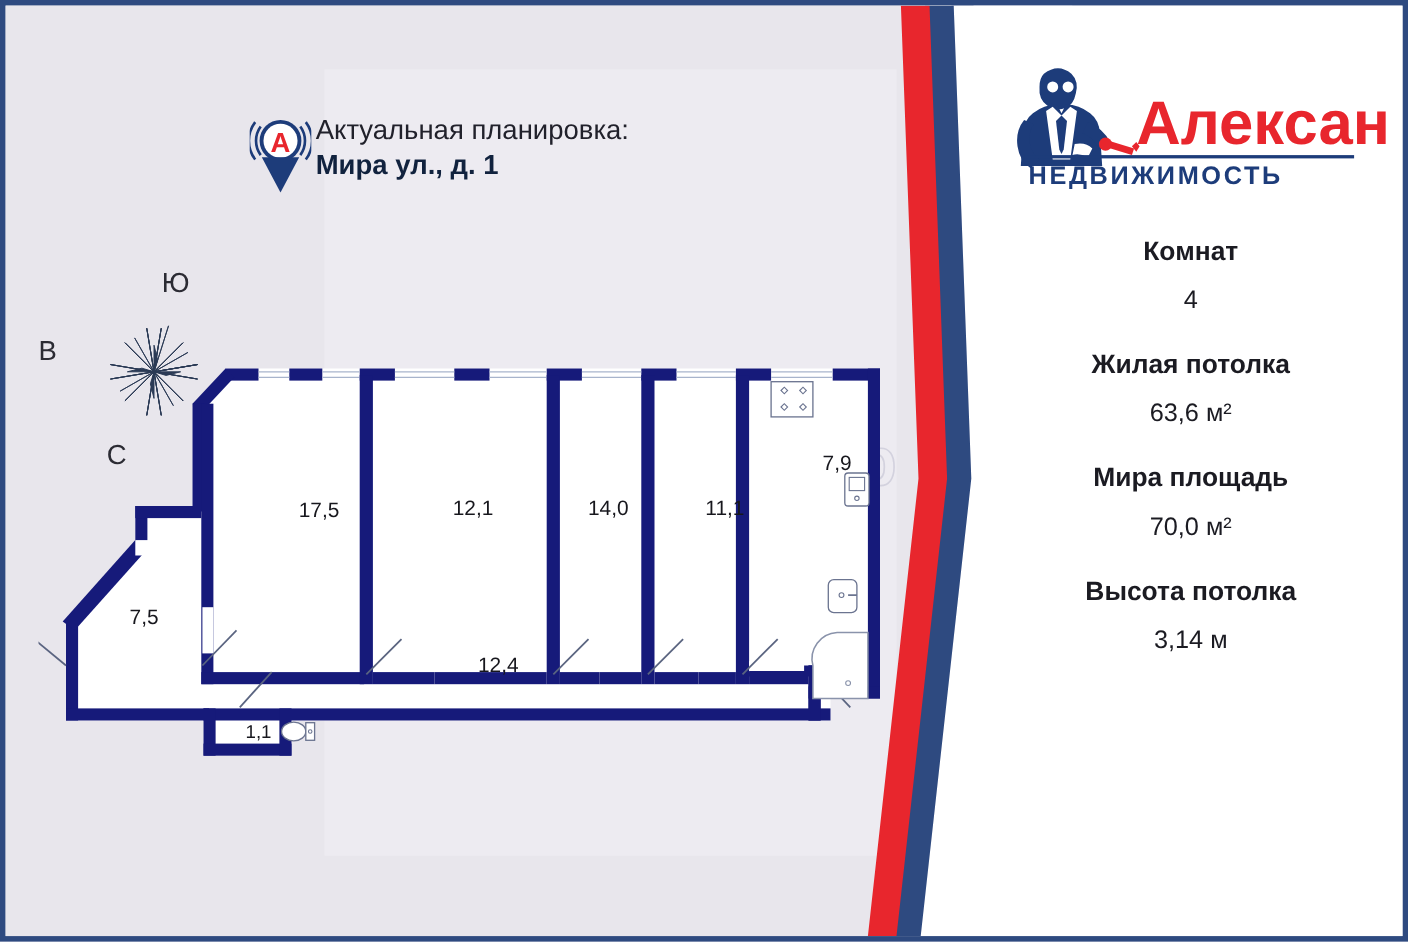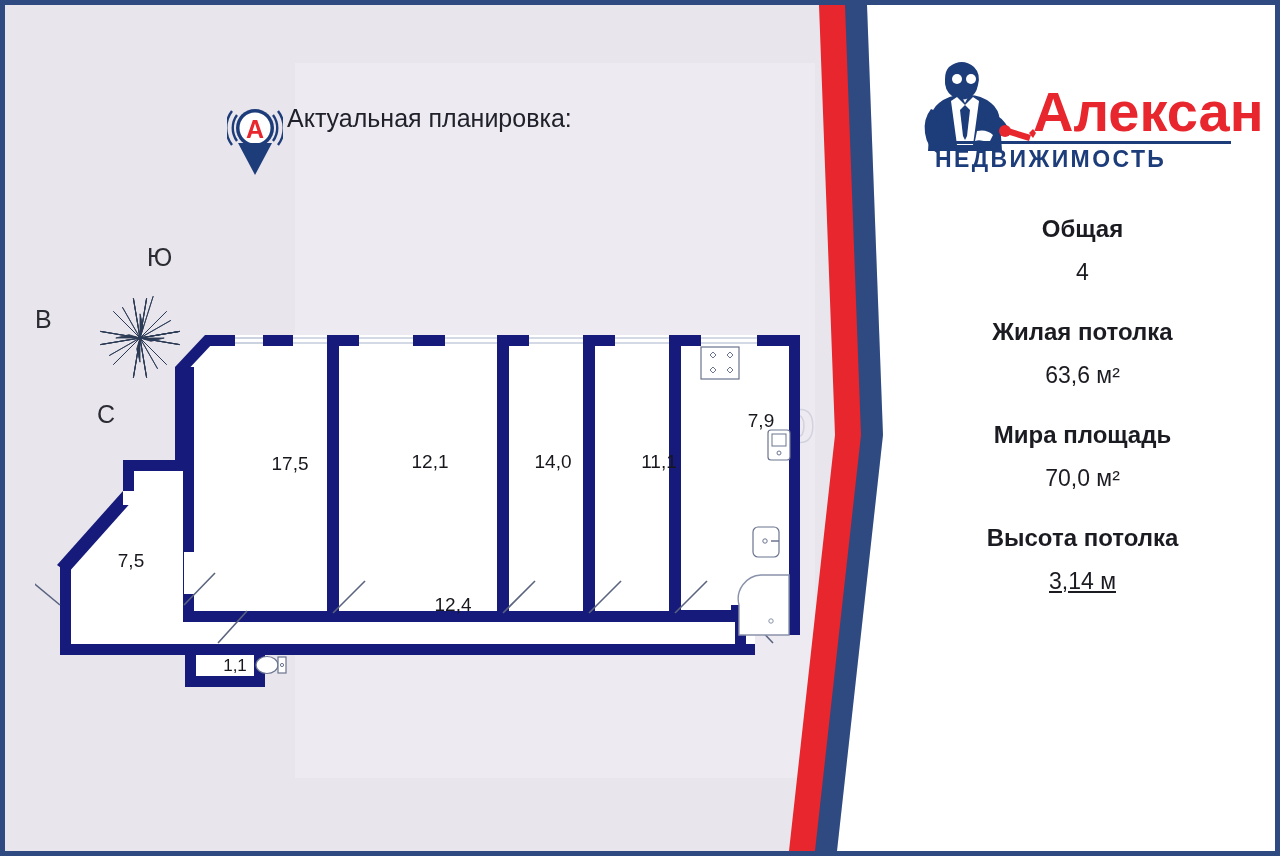--- a/index.html
+++ b/index.html
@@ -82,21 +82,21 @@
   #logo{position:absolute;left:20px;top:48px;width:355px;height:128px;}
   #specs{position:absolute;left:0;top:210px;width:395px;text-align:center;}
   .spec-key{
     font-size:24px;font-weight:bold;color:#1b1b22;
     margin:0 0 16px 0;font-family:"Liberation Sans",sans-serif;
   }
   .spec-val{
     font-size:23px;color:#1b1b22;margin:0 0 32px 0;
     font-family:"Liberation Sans",sans-serif;
   }
-  .spec-val.last{margin-bottom:0;text-decoration:underline;}
+  .spec-val.last{margin-bottom:0;}
 </style>
 </head>
 <body>
 
 <div id="root">
 
   <div id="plan-area">
 
     <div class="inner-panel"></div>
 
@@ -151,20 +151,21 @@
           <path d="M46 18 A22 22 0 0 1 46 44"></path>
           <path d="M51 14 A28 28 0 0 1 51 48"></path>
         </g>
         <circle cx="28" cy="31" r="19" fill="#1d3c7a"></circle>
         <circle cx="28" cy="31" r="15.5" fill="#ffffff"></circle>
         <text x="28" y="41" text-anchor="middle" font-family="Liberation Sans, sans-serif" font-size="25" font-weight="bold" fill="#e8262d">A</text>
         <path d="M11 46 L45 46 L28 78 Z" fill="#1d3c7a"></path>
       </svg>
       <div id="title-block">
         <div class="title-line1">Актуальная планировка:</div>
+        <div class="title-line2">Мира ул., д. 1</div>
       </div>
     </div>
 
     <div id="watermark">
       <div class="wm-top">Александр</div>
       <div class="wm-bot">НЕДВИЖИМОСТЬ</div>
     </div>
     <div id="watermark2">циан</div>
 
     <svg id="floorplan" width="790" height="390" viewBox="0 0 790 390">
@@ -360,21 +361,21 @@
       </g>
 
       <text x="128" y="78" font-family="Liberation Sans, sans-serif" font-size="56" font-weight="bold" fill="#e8262d">Александр</text>
 
       <rect x="26" y="88" width="300" height="3" fill="#1d3c7a"></rect>
 
       <text x="30" y="114" font-family="Liberation Sans, sans-serif" font-size="23" font-weight="bold" letter-spacing="2.4" fill="#1d3c7a">НЕДВИЖИМОСТЬ</text>
     </svg>
 
     <div id="specs">
-      <p class="spec-key">Общая</p>
+      <p class="spec-key">Комнат</p>
       <p class="spec-val">4</p>
 
 
       <p class="spec-key">Жилая потолка</p>
       <p class="spec-val">63,6 м²</p>
 
       <p class="spec-key">Мира площадь</p>
       <p class="spec-val">70,0 м²</p>
 
       <p class="spec-key">Высота потолка</p>

